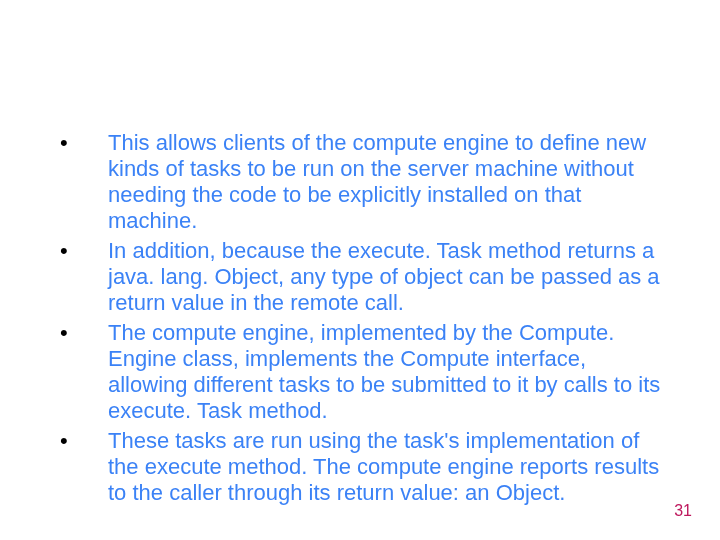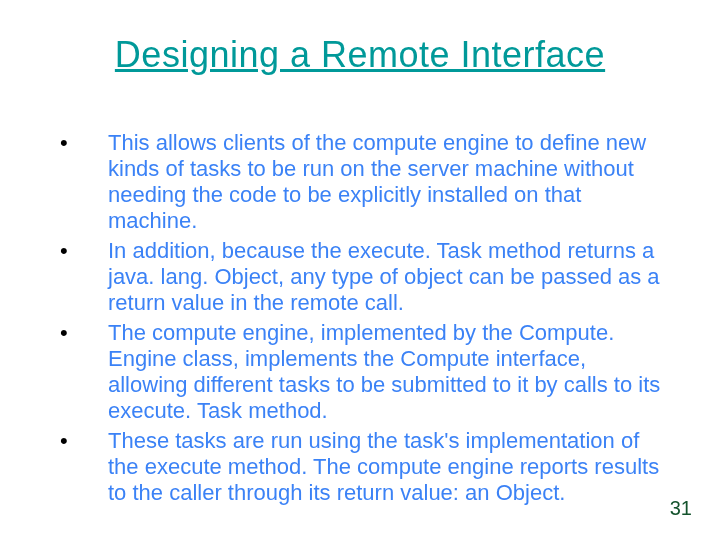--- a/index.html
+++ b/index.html
@@ -53,30 +53,29 @@
   .bullet-text {
     flex: 1 1 auto;
     font-size: 22px;
     line-height: 26px;
     color: #3b82f6;
   }
   .page-number {
     position: absolute;
     right: 28px;
     bottom: 20px;
-    font-size: 20px;
-    color: #14532d;
+    font-size: 16px;
+    color: #be185d;
   }
 </style>
 </head>
 <body>
 
 <div class="slide">
 
-  <div class="title">Designing a Remote Interface</div>
 
   <div class="body">
 
     <div class="bullet-row">
       <div class="bullet-marker">•</div>
       <div class="bullet-text">This allows clients of the compute engine to define new kinds of tasks to be run on the server machine without needing the code to be explicitly installed on that machine.</div>
     </div>
 
     <div class="bullet-row">
       <div class="bullet-marker">•</div>

